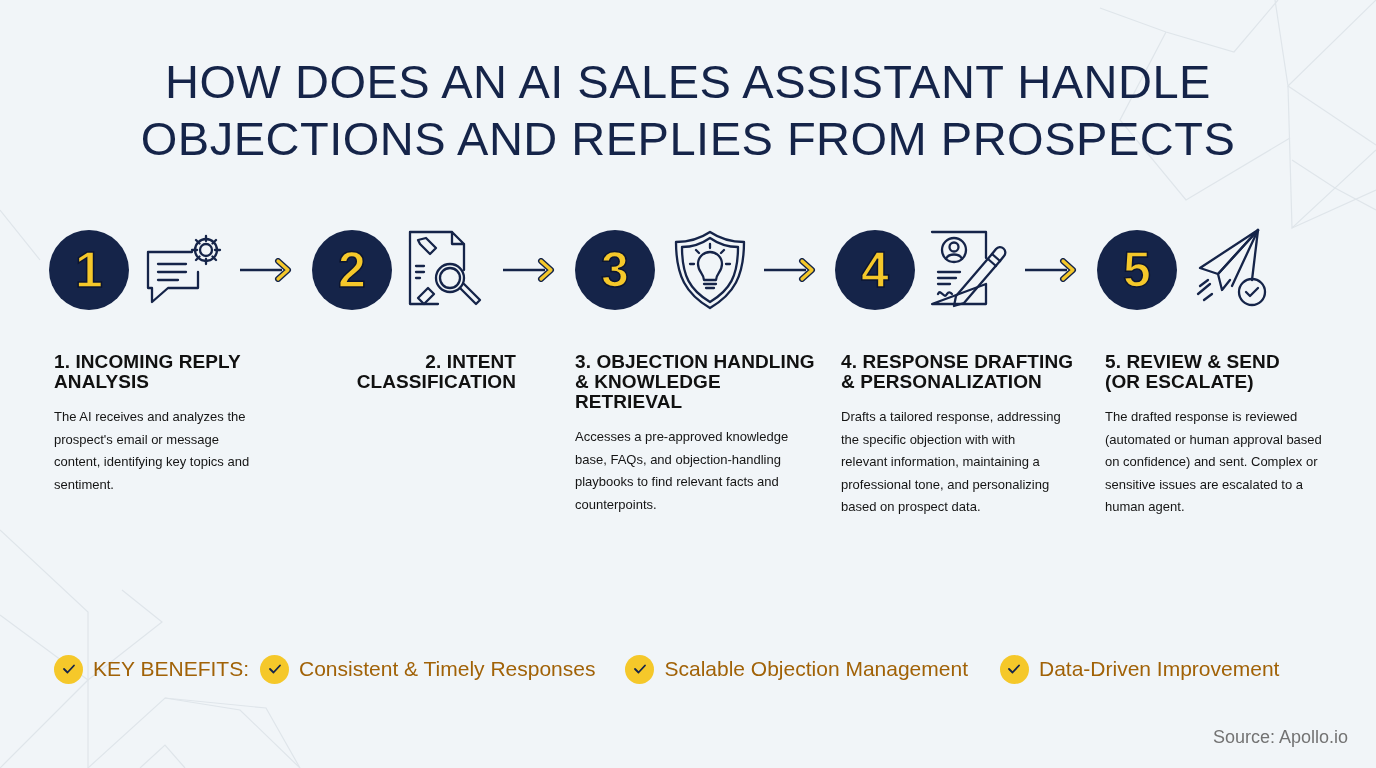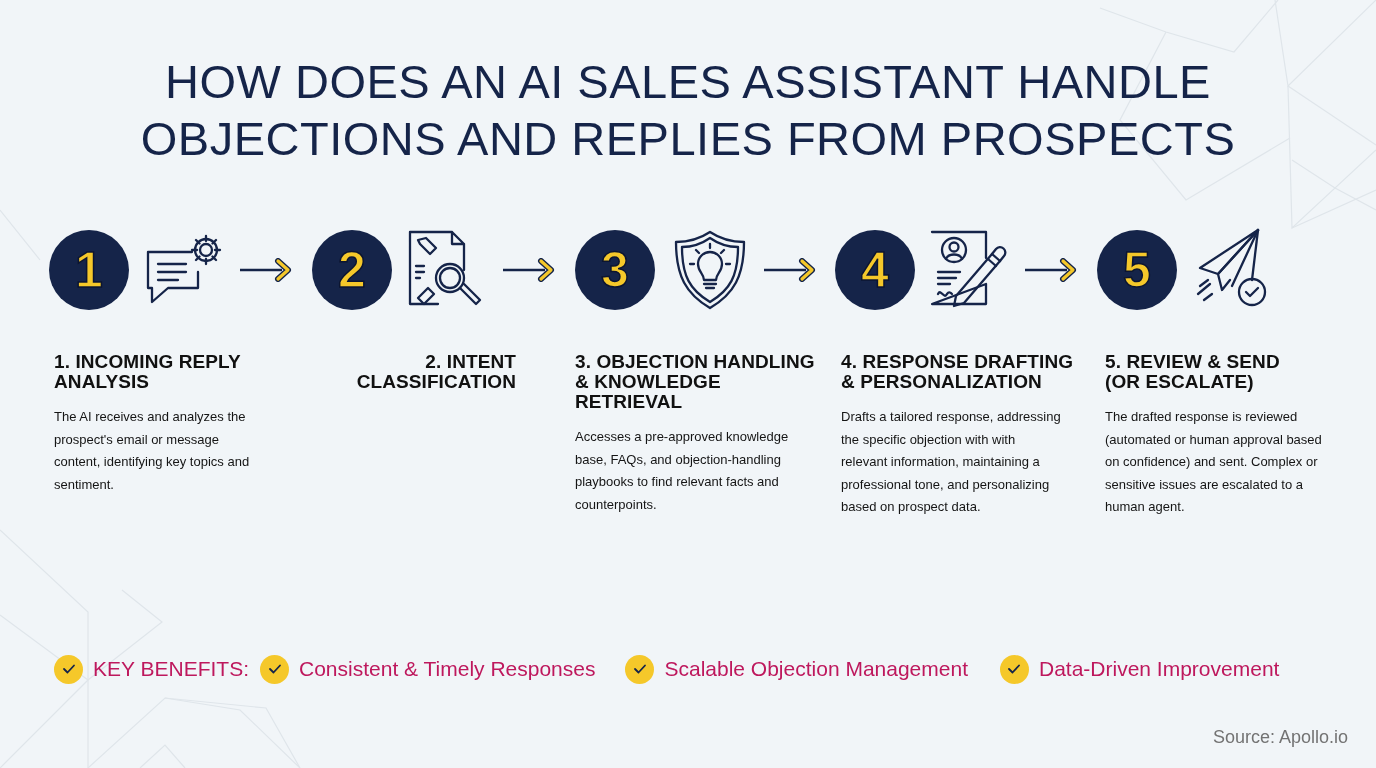--- a/index.html
+++ b/index.html
@@ -27,21 +27,21 @@
   .step-icon { position:absolute; top:0; width:84px; height:84px; }
   .arrow { position:absolute; top:30px; width:58px; height:24px; }
   .col { position:absolute; top:352px; width:262px; }
   .col-head {
     font-size:19px; font-weight:700; line-height:20px; color:#111; margin:0 0 14px 0;
     letter-spacing:0.1px;
   }
   .col-body { font-size:13px; line-height:22.6px; color:#151515; }
   .benefits {
     position:absolute; top:652px; left:54px; height:34px;
-    display:flex; align-items:center; font-size:21px; color:#be185d; white-space:nowrap;
+    display:flex; align-items:center; font-size:21px; color:#a16207; white-space:nowrap;
   }
   .check {
     width:29px; height:29px; border-radius:50%; background:var(--yellow);
     display:inline-flex; align-items:center; justify-content:center; flex:none;
   }
   .benefit-label { margin-left:10px; }
   .source { position:absolute; right:28px; top:727px; font-size:18px; color:#737373; }
   :root { --navy:#152449; --yellow:#f5c82a; }
 </style>
 </head>

